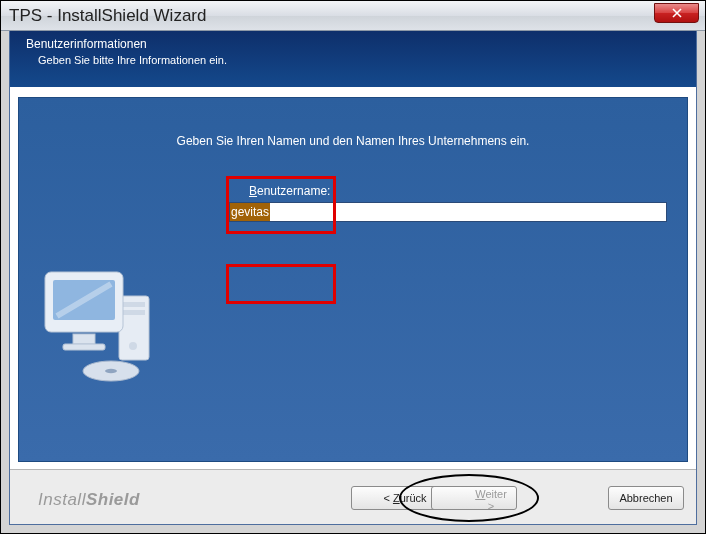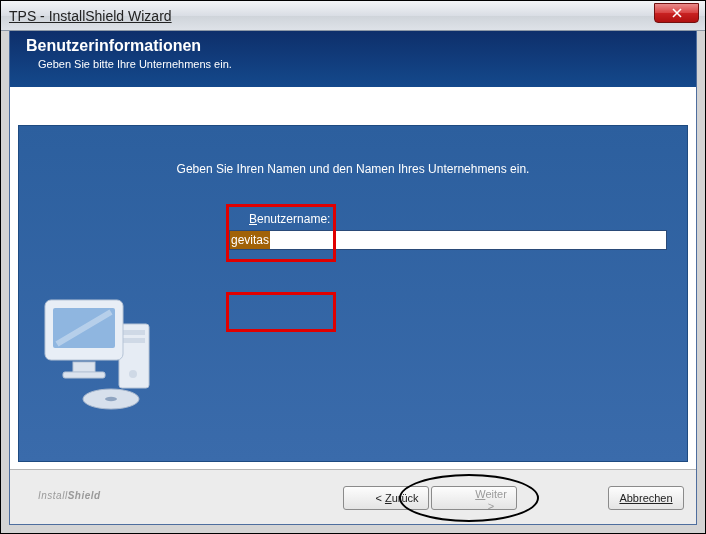--- a/index.html
+++ b/index.html
@@ -18,22 +18,21 @@
     height:30px;
     background:linear-gradient(to bottom,#f3f5f7 0%,#dadee5 50%,#cfd4da 51%,#dee2e8 100%);
     border-bottom:1px solid #8d98a6;
     position:relative;
     display:flex;
     align-items:center;
     padding-left:8px;
   }
   .title-text {
     color:#222;
-    font-size:14px;
-    text-decoration:underline;
+    font-size:17px;
   }
   .close-btn {
     position:absolute;
     top:2px; right:6px;
     width:45px; height:20px;
     background:linear-gradient(to bottom,#e98a8a 0%,#d94343 49%,#c92222 50%,#b01010 100%);
     border:1px solid #721010;
     border-radius:0 0 4px 4px;
     display:flex; align-items:center; justify-content:center;
   }
@@ -48,30 +47,29 @@
   }
   
   .header {
     position:absolute;
     left:0; right:0; top:0;
     height:56px;
     background:linear-gradient(to bottom,#0e2f6b 0%,#14498c 100%);
     color:#fff;
     padding:6px 16px;
   }
-  .header .h-title { font-weight:bold; font-size:16px; }
+  .header .h-title { font-weight:normal; font-size:12px; }
   .header .h-sub { font-size:11px; padding-left:12px; margin-top:3px; }
   
   .main {
     position:absolute;
     left:8px; right:8px; top:66px; bottom:62px;
     background:linear-gradient(to bottom,#2c5f9e 0%,#3a6bab 100%);
     border:1px solid #1e4a80;
     color:#fff;
-    margin-top:28px;
   }
   .side-illustration {
     position:absolute;
     left:14px; top:150px;
     width:140px; height:140px;
   }
   .main .prompt {
     position:absolute;
     top:36px; left:0; right:0;
     text-align:center;
@@ -131,44 +129,44 @@
     border-top:1px solid #b5b5b5;
   }
   .footer-inner {
     position:absolute;
     left:0; right:0; bottom:0; top:2px;
     background:#ececec;
   }
   .brand {
     position:absolute;
     left:28px; top:18px;
-    font-size:10px;
+    font-size:17px;
     color:#9a9a9a;
     font-style:italic;
     font-family: "Segoe UI", Arial, sans-serif;
     letter-spacing:0.5px;
   }
   .brand b { font-weight:bold; font-style:italic; }
   .btn {
     position:absolute;
     top:14px;
     height:24px;
     width:86px;
     background:linear-gradient(to bottom,#fdfdfd,#e4e4e4);
     border:1px solid #8b8b8b;
     border-radius:3px;
     font-size:11px;
     font-family:inherit;
     color:#222;
     cursor:default;
   }
   .btn.disabled { color:#9b9b9b; }
-  .btn-back { left:333px;padding-left:28px; }
+  .btn-back { left:341px;padding-left:28px; }
   .btn-next { left:421px;padding-left:40px; }
-  .btn-cancel { right:12px; width:76px;text-decoration:underline; }
+  .btn-cancel { right:12px; width:76px; }
   .oval {
     position:absolute;
     border:2px solid #000;
     border-radius:50%;
     pointer-events:none;
   }
   .oval-next {
     left:389px; bottom:2px;
     width:140px; height:48px;
   }
@@ -183,21 +181,21 @@
     <svg viewBox="0 0 10 10">
       <path d="M1 1 L9 9 M9 1 L1 9" stroke="#fff" stroke-width="1.6" fill="none"></path>
     </svg>
   </div>
 </div>
 
 <div class="client">
 
   <div class="header">
     <div class="h-title">Benutzerinformationen</div>
-    <div class="h-sub">Geben Sie bitte Ihre Unternehmens ein.</div>
+    <div class="h-sub">Geben Sie bitte Ihre Informationen ein.</div>
   </div>
 
   <div class="main">
 
     <svg class="side-illustration" viewBox="0 0 140 140">
 
       <ellipse cx="78" cy="123" rx="28" ry="10" fill="#d7e0ec" stroke="#a9b9cf"></ellipse>
       <ellipse cx="78" cy="123" rx="6" ry="2.2" fill="#8fa4c0"></ellipse>
 
       <g>

